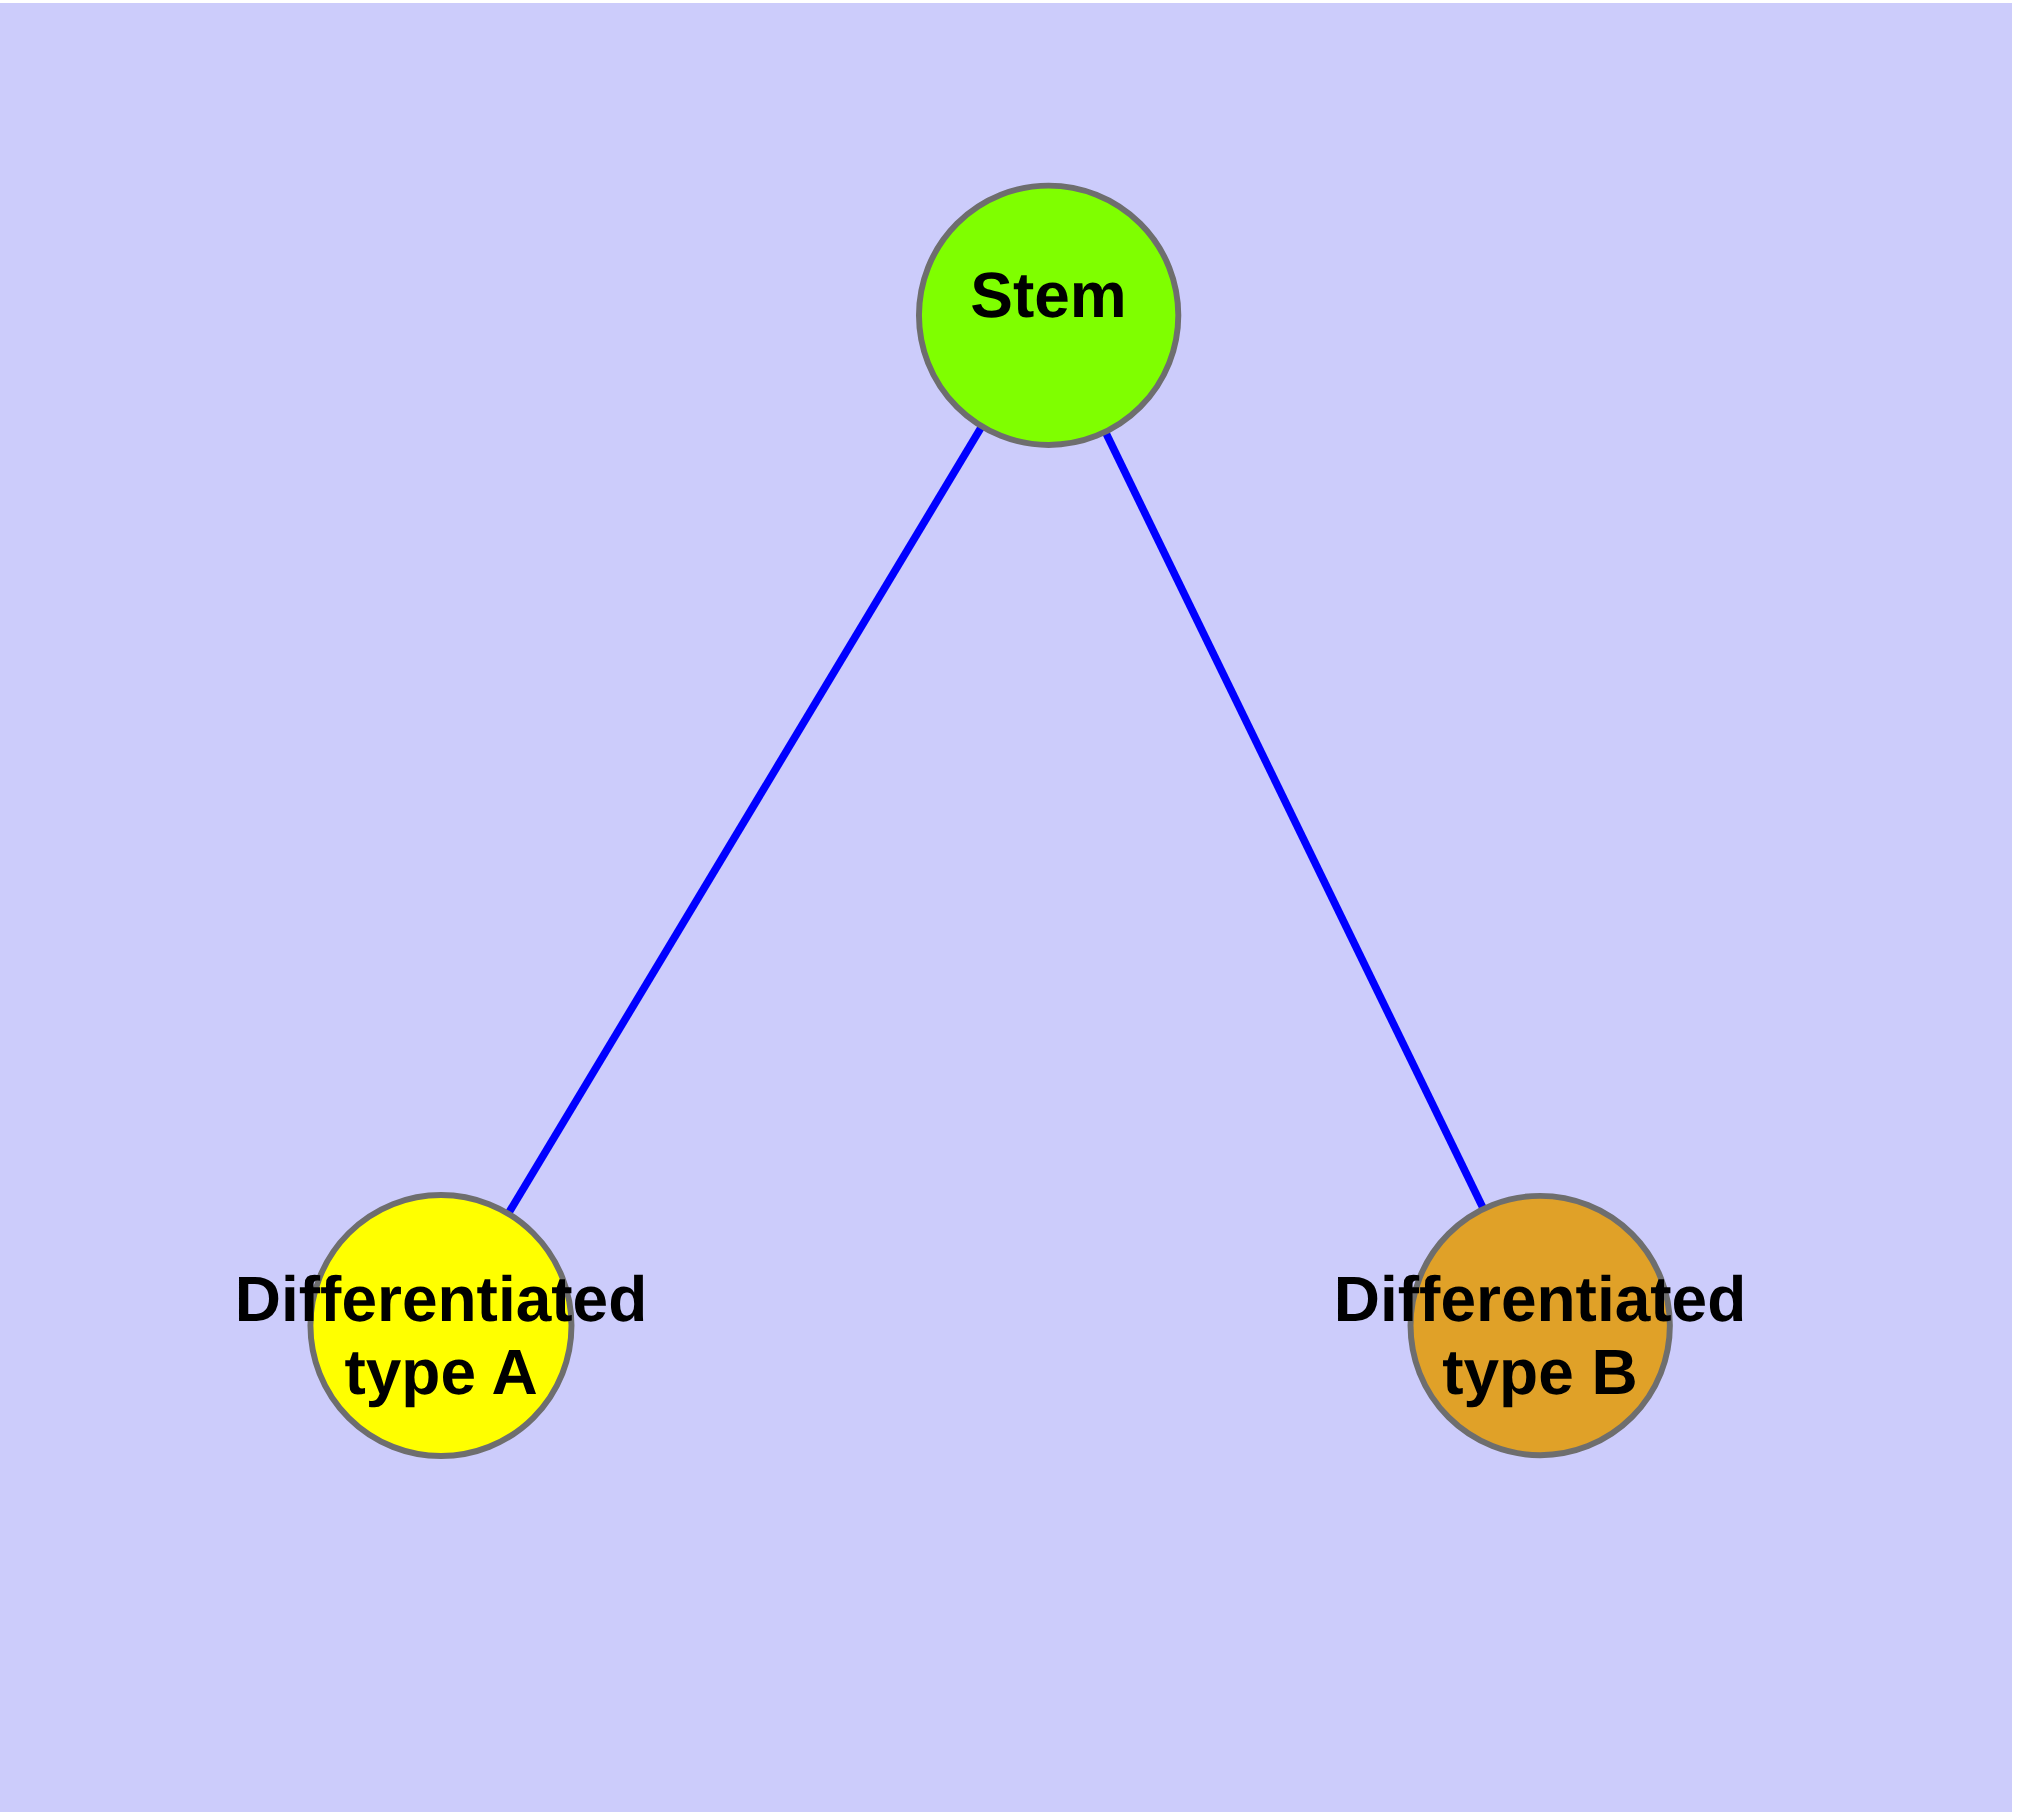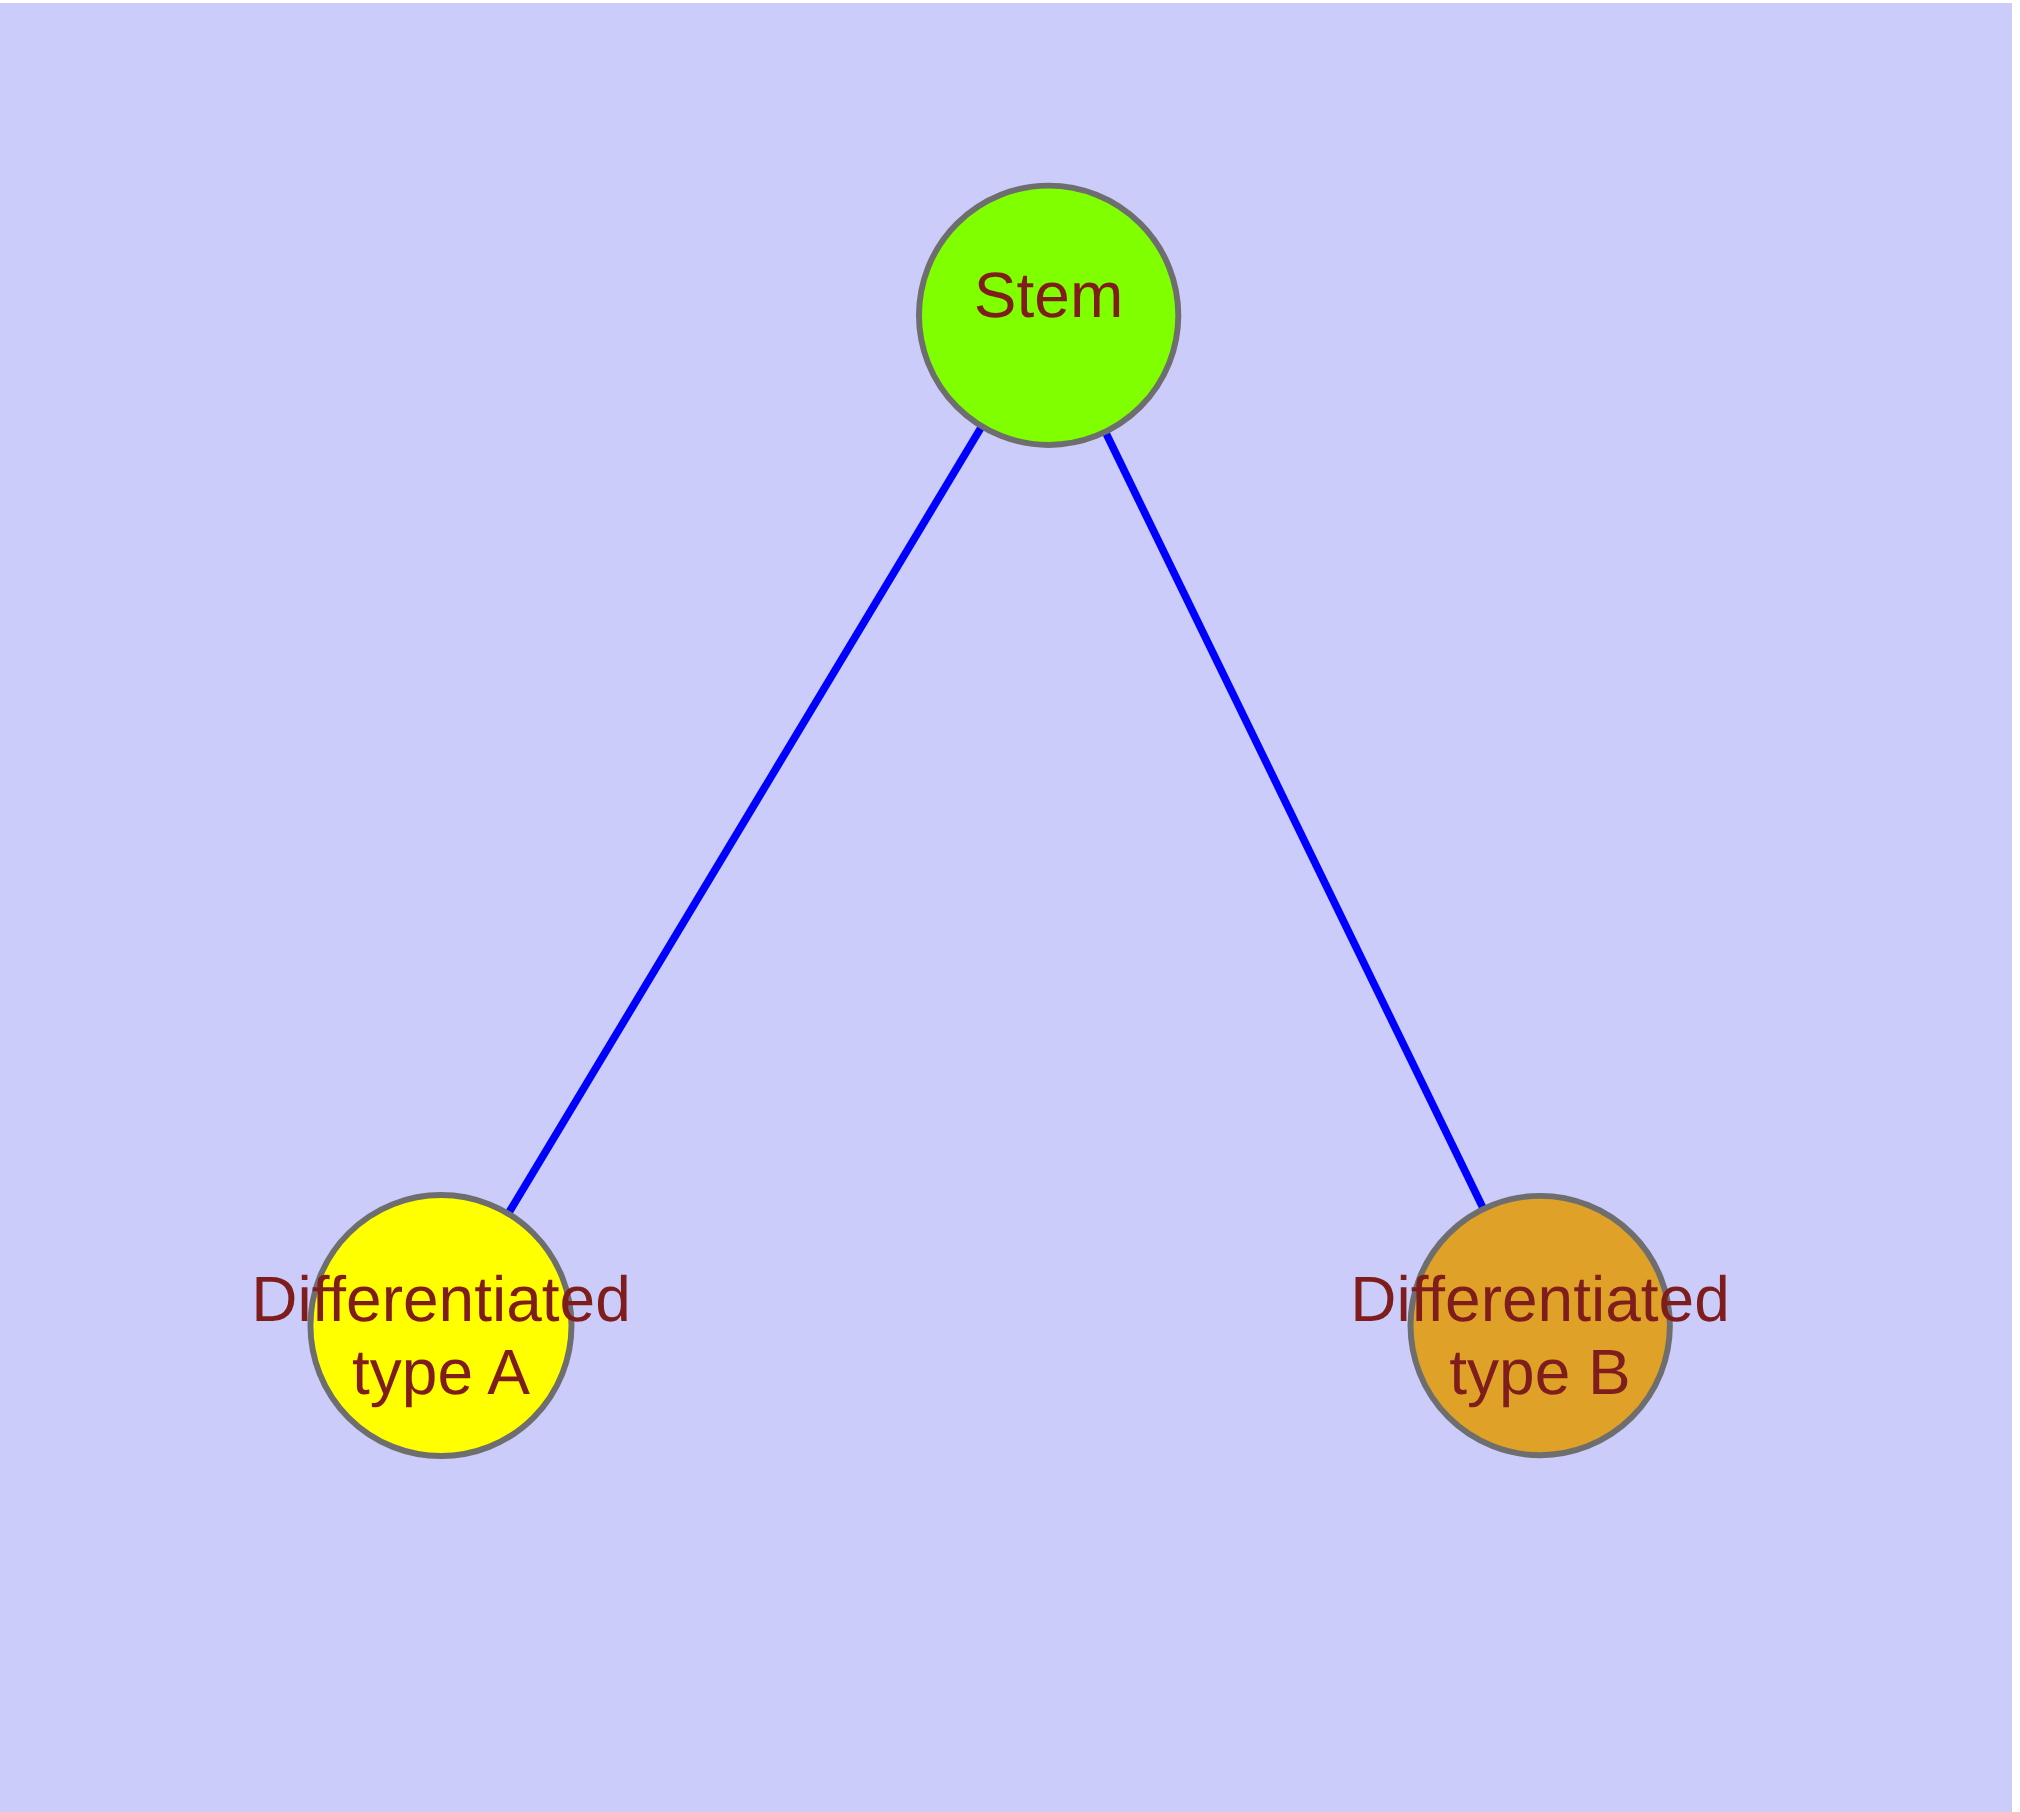--- a/index.html
+++ b/index.html
@@ -38,22 +38,22 @@
     stroke-width: 9;
     stroke-linecap: butt;
   }
   .node-circle {
     stroke: #6e6e6e;
     stroke-width: 7;
   }
   .node-label {
     position: absolute;
     text-align: center;
-    color: #7f1d1d;
-    font-weight: normal;
+    color: #000000;
+    font-weight: bold;
     line-height: 1.14;
     white-space: pre-line;
     pointer-events: none;
     text-rendering: geometricPrecision;
   }
   #label-stem {
     left: 794px;
     top: 259px;
     width: 509px;
     font-size: 64px;

